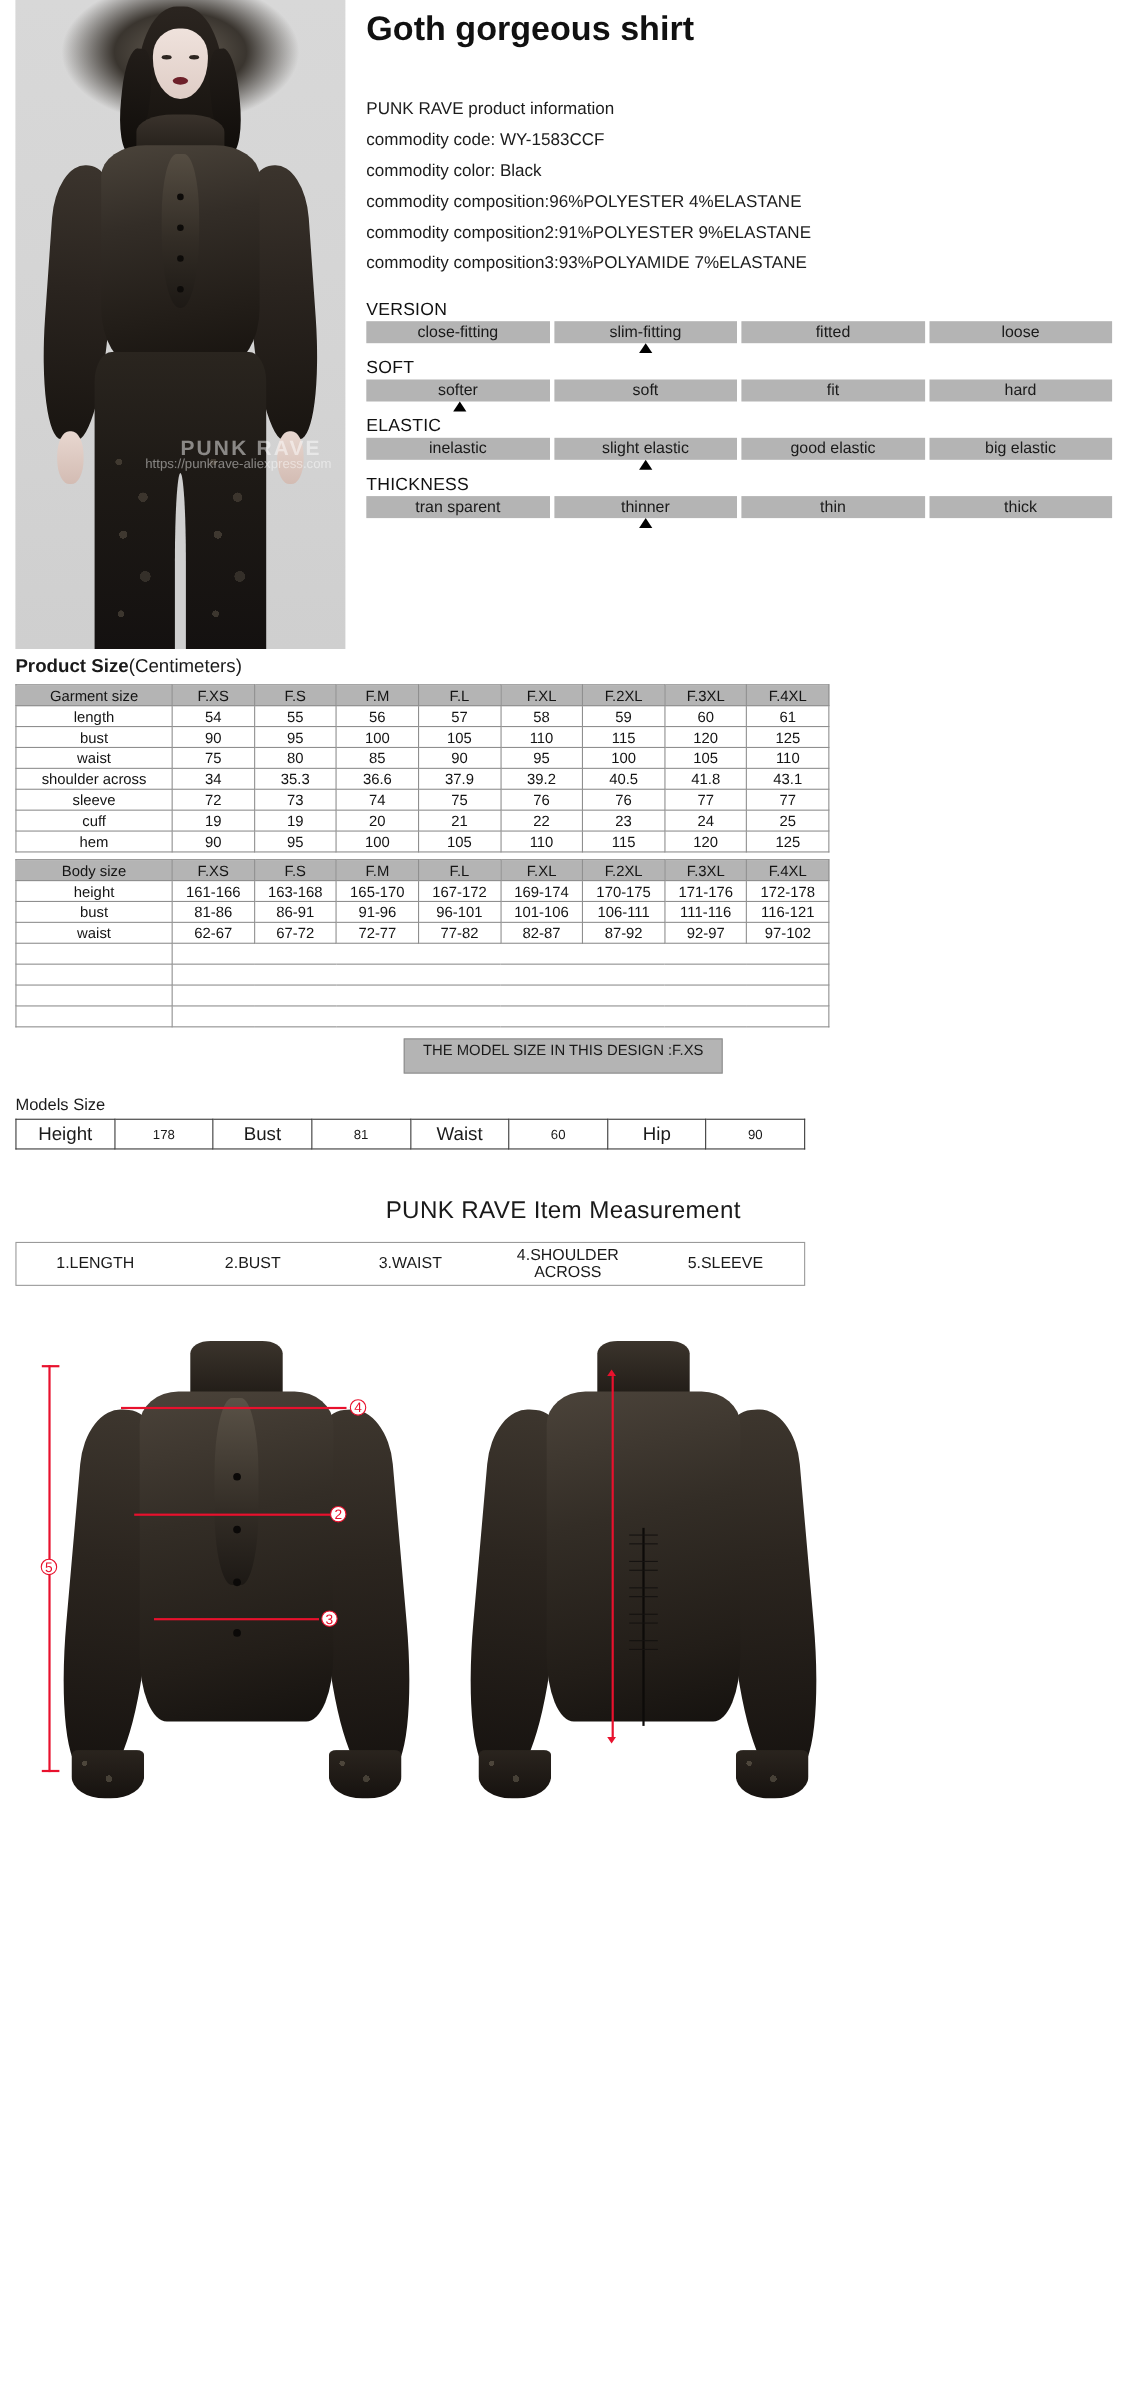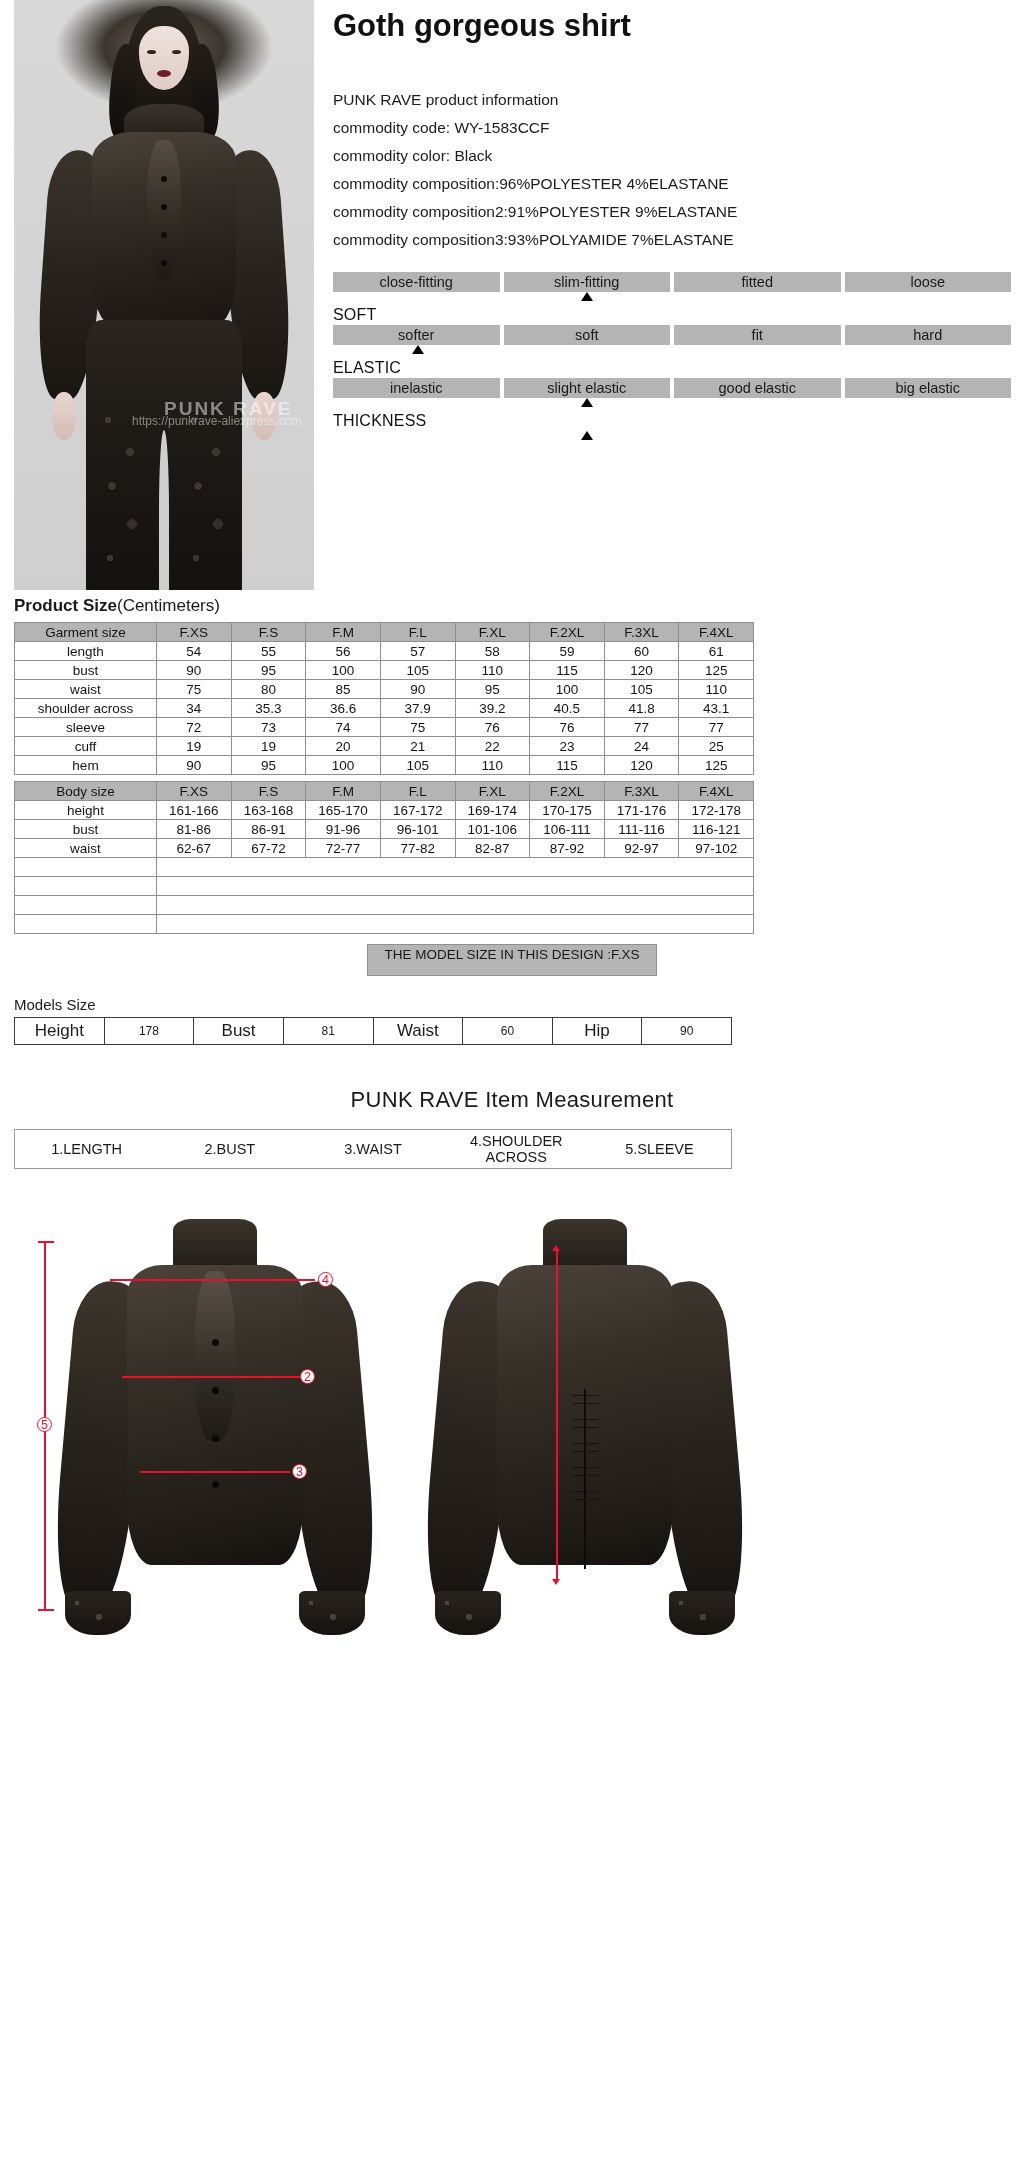--- a/index.html
+++ b/index.html
@@ -254,20 +254,21 @@
       <div class="info-line">commodity code: WY-1583CCF</div>
       <div class="info-line">commodity color: Black</div>
       <div class="info-line">commodity composition:96%POLYESTER 4%ELASTANE</div>
       <div class="info-line">commodity composition2:91%POLYESTER 9%ELASTANE</div>
       <div class="info-line">commodity composition3:93%POLYAMIDE 7%ELASTANE</div>
     </div>
 
     <div class="attrs">
 
       <div class="attr-block">
+        <div class="attr-title">VERSION</div>
         <div class="attr-bar">
           <div class="attr-cell">close-fitting</div>
           <div class="attr-cell">slim-fitting</div>
           <div class="attr-cell">fitted</div>
           <div class="attr-cell">loose</div>
         </div>
         <div class="attr-marks">
           <div class="attr-mark" style="left:37.5%"></div>
         </div>
       </div>
@@ -293,20 +294,26 @@
           <div class="attr-cell">good elastic</div>
           <div class="attr-cell">big elastic</div>
         </div>
         <div class="attr-marks">
           <div class="attr-mark" style="left:37.5%"></div>
         </div>
       </div>
 
       <div class="attr-block">
         <div class="attr-title">THICKNESS</div>
+        <div class="attr-bar">
+          <div class="attr-cell">tran sparent</div>
+          <div class="attr-cell">thinner</div>
+          <div class="attr-cell">thin</div>
+          <div class="attr-cell">thick</div>
+        </div>
         <div class="attr-marks">
           <div class="attr-mark" style="left:37.5%"></div>
         </div>
       </div>
 
     </div>
   </div>
 </div>
 
 <div class="section">

